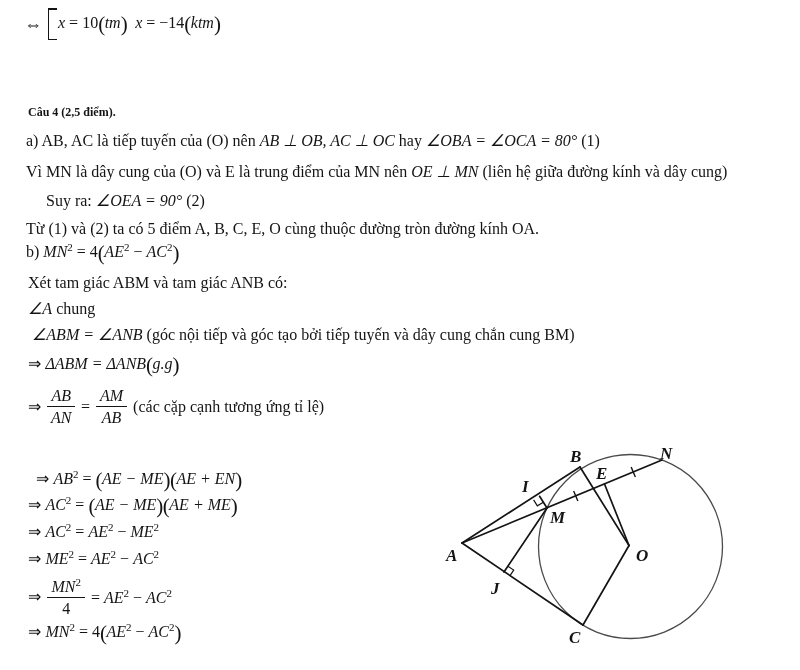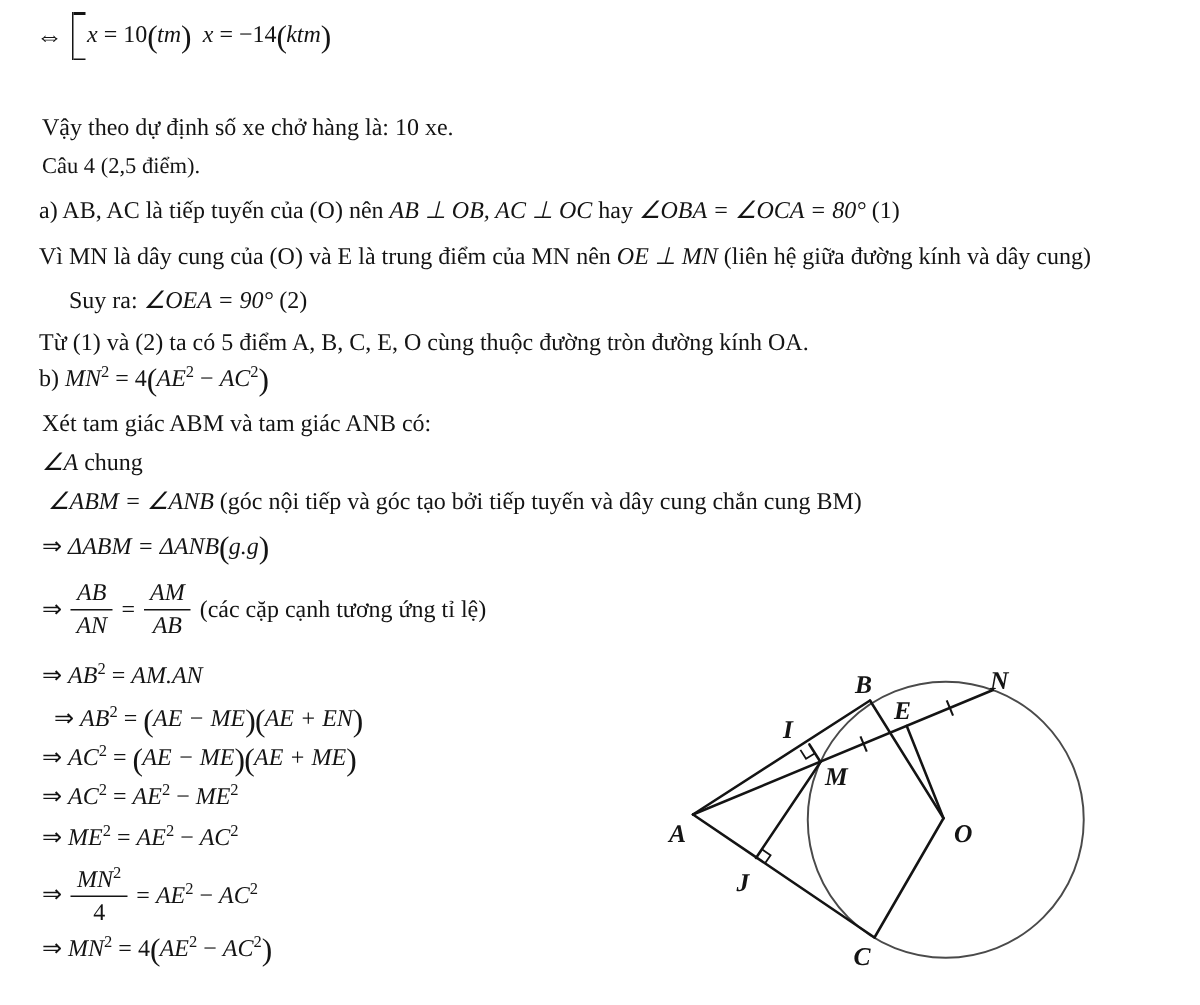--- a/index.html
+++ b/index.html
@@ -2,21 +2,21 @@
 <html><head>
 <meta charset="utf-8">
 <style>
   html,body{margin:0;padding:0;background:#ffffff;}
   .page{position:relative;width:800px;height:670px;background:#ffffff;overflow:hidden;
         font-family:"Liberation Serif",serif;color:#141414;}
   .line{position:absolute;white-space:pre;font-size:16px;line-height:1.25;}
   .line.flex{display:flex;align-items:center;gap:6px;}
   .r{font-style:normal;}
   .i{font-style:italic;}
-  .b{font-weight:normal;font-size:15px;}
+  .b{font-weight:bold;font-size:12px;}
   .sup{font-size:11px;vertical-align:6px;}
   .bp{font-size:21px;vertical-align:-3px;letter-spacing:-0.5px;}
   .m{display:inline-block;white-space:pre;}
   .frac{display:inline-flex;flex-direction:column;align-items:center;text-align:center;
         vertical-align:middle;line-height:1.2;}
   .frac .num{border-bottom:1.4px solid #141414;padding:0 4px 1px;}
   .frac .den{padding-top:1px;}
   .cases{display:flex;flex-direction:row;gap:8px;border-left:1.7px solid #141414;
          padding:3px 2px 3px 9px;position:relative;}
   .cases::before,.cases::after{content:"";position:absolute;left:0;width:8px;height:1.7px;background:#141414;}
@@ -50,33 +50,31 @@
       <text x="569" y="643">C</text>
       <text x="596" y="479">E</text>
       <text x="522" y="492">I</text>
       <text x="491" y="594">J</text>
       <text x="550" y="523">M</text>
       <text x="660" y="459">N</text>
       <text x="636" y="561">O</text>
     </svg>
   <div id="content" style="position:absolute;left:0;top:0;width:800px;height:670px;">
       <div class="line flex" style="left: 24px; top: 8px;"><span class="r arrow">⇔</span><span class="cases"><span class="crow"><span class="i">x</span><span class="r"> = 10</span><span class="bp">(</span><span class="i">tm</span><span class="bp">)</span></span><span class="crow"><span class="i">x</span><span class="r"> = −14</span><span class="bp">(</span><span class="i">ktm</span><span class="bp">)</span></span></span></div>
-      <div class="line" style="left: 28px; top: 76px;"><span class="r">Vậy theo dự định số xe chở hàng là: 10 xe.</span></div>
       <div class="line" style="left: 28px; top: 101px;"><span class="b">Câu 4 (2,5 điểm).</span></div>
       <div class="line" style="left: 26px; top: 131px;"><span class="r">a) AB, AC là tiếp tuyến của (O) nên </span><span class="i">AB ⊥ OB, AC ⊥ OC</span><span class="r"> hay </span><span class="i">∠OBA = ∠OCA = 80°</span><span class="r"> (1)</span></div>
       <div class="line" style="left: 26px; top: 162px;"><span class="r">Vì MN là dây cung của (O) và E là trung điểm của MN nên </span><span class="i">OE ⊥ MN</span><span class="r"> (liên hệ giữa đường kính và dây cung)</span></div>
       <div class="line" style="left: 26px; top: 191px; margin-left: 20px;"><span class="r">Suy ra: </span><span class="i">∠OEA = 90°</span><span class="r"> (2)</span></div>
       <div class="line" style="left: 26px; top: 219px;"><span class="r">Từ (1) và (2) ta có 5 điểm A, B, C, E, O cùng thuộc đường tròn đường kính OA.</span></div>
       <div class="line" style="left: 26px; top: 240px;"><span class="r">b) </span><span class="i">MN</span><span class="sup">2</span><span class="r"> = 4</span><span class="bp">(</span><span class="i">AE</span><span class="sup">2</span><span class="r"> − </span><span class="i">AC</span><span class="sup">2</span><span class="bp">)</span></div>
       <div class="line" style="left: 28px; top: 273px;"><span class="r">Xét tam giác ABM và tam giác ANB có:</span></div>
       <div class="line" style="left: 28px; top: 299px;"><span class="i">∠A</span><span class="r"> chung</span></div>
       <div class="line" style="left: 32px; top: 325px;"><span class="i">∠ABM = ∠ANB</span><span class="r"> (góc nội tiếp và góc tạo bởi tiếp tuyến và dây cung chắn cung BM)</span></div>
       <div class="line" style="left: 28px; top: 352px;"><span class="r">⇒ </span><span class="i">ΔABM = ΔANB</span><span class="bp">(</span><span class="i">g.g</span><span class="bp">)</span></div>
       <div class="line flex" style="left: 28px; top: 386px;"><span class="r">⇒</span><span class="frac"><span class="num"><span class="i">AB</span></span><span class="den"><span class="i">AN</span></span></span><span class="r">=</span><span class="frac"><span class="num"><span class="i">AM</span></span><span class="den"><span class="i">AB</span></span></span><span class="r">(các cặp cạnh tương ứng tỉ lệ)</span></div>
-      <div class="line" style="left: 28px; top: 440px;"><span class="r">⇒ </span><span class="i">AB</span><span class="sup">2</span><span class="r"> = </span><span class="i">AM.AN</span></div>
       <div class="line" style="left: 36px; top: 467px; text-align: right;"><span class="r">⇒ </span><span class="i">AB</span><span class="sup">2</span><span class="r"> = </span><span class="bp">(</span><span class="i">AE − ME</span><span class="bp">)</span><span class="bp">(</span><span class="i">AE + EN</span><span class="bp">)</span></div>
       <div class="line" style="left: 28px; top: 493px;"><span class="r">⇒ </span><span class="i">AC</span><span class="sup">2</span><span class="r"> = </span><span class="bp">(</span><span class="i">AE − ME</span><span class="bp">)</span><span class="bp">(</span><span class="i">AE + ME</span><span class="bp">)</span></div>
       <div class="line" style="left: 28px; top: 521px;"><span class="r">⇒ </span><span class="i">AC</span><span class="sup">2</span><span class="r"> = </span><span class="i">AE</span><span class="sup">2</span><span class="r"> − </span><span class="i">ME</span><span class="sup">2</span></div>
       <div class="line" style="left: 28px; top: 548px;"><span class="r">⇒ </span><span class="i">ME</span><span class="sup">2</span><span class="r"> = </span><span class="i">AE</span><span class="sup">2</span><span class="r"> − </span><span class="i">AC</span><span class="sup">2</span></div>
       <div class="line flex" style="left: 28px; top: 576px;"><span class="r">⇒</span><span class="frac"><span class="num"><span class="i">MN</span><span class="sup">2</span></span><span class="den"><span class="r">4</span></span></span><span class="m"><span class="r">= </span><span class="i">AE</span><span class="sup">2</span><span class="r"> − </span><span class="i">AC</span><span class="sup">2</span></span></div>
       <div class="line" style="left: 28px; top: 620px;"><span class="r">⇒ </span><span class="i">MN</span><span class="sup">2</span><span class="r"> = 4</span><span class="bp">(</span><span class="i">AE</span><span class="sup">2</span><span class="r"> − </span><span class="i">AC</span><span class="sup">2</span><span class="bp">)</span></div>
     </div>
 </div>
 
 </body></html>

